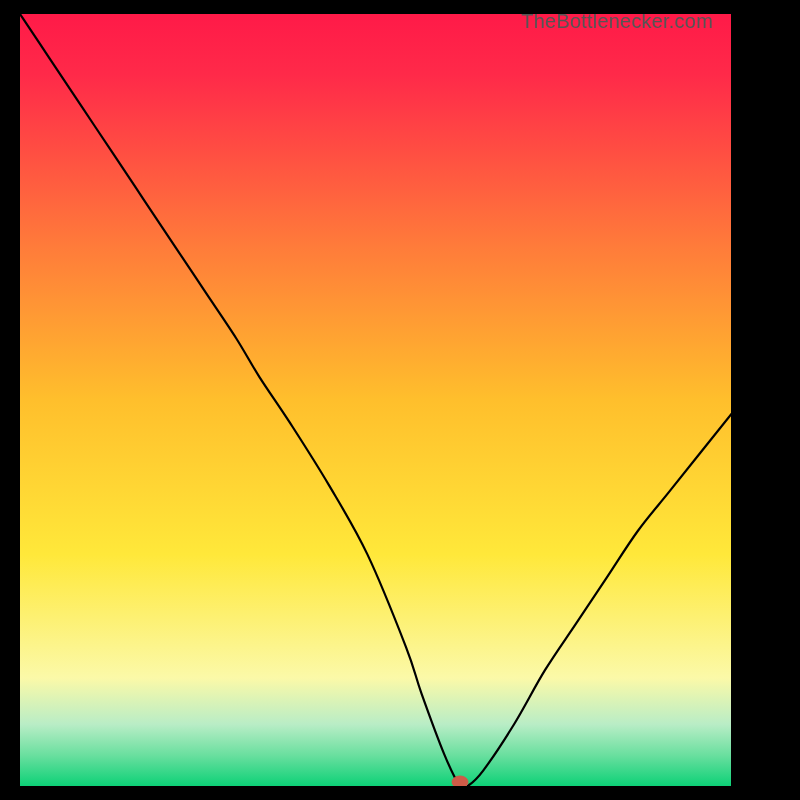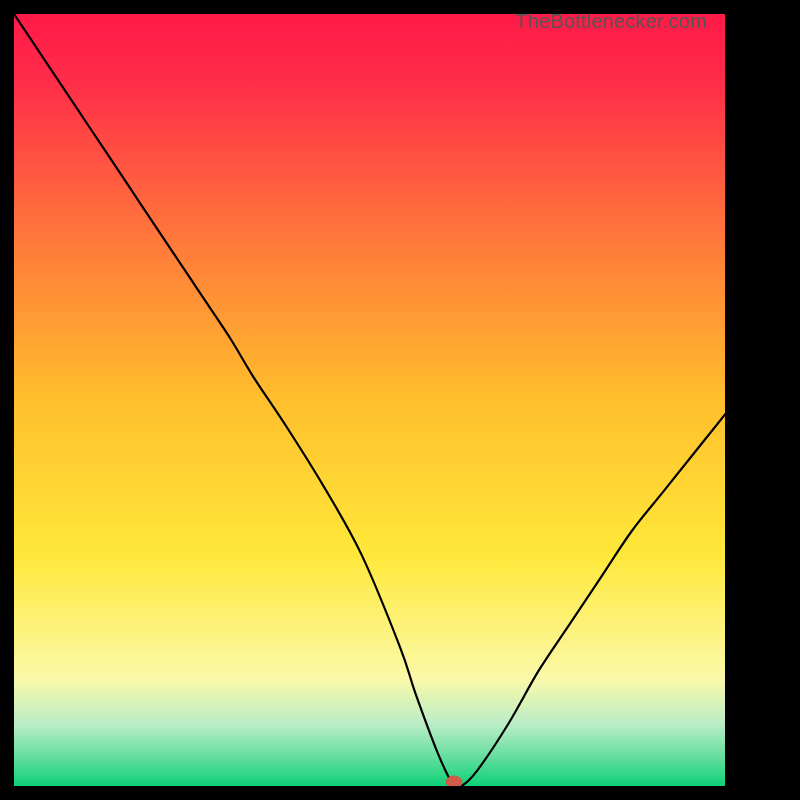--- a/index.html
+++ b/index.html
@@ -6,21 +6,21 @@
     margin: 0;
     padding: 0;
     width: 800px;
     height: 800px;
     background: #000;
     overflow: hidden;
     font-family: Arial, Helvetica, sans-serif;
   }
   .frame {
     position: absolute;
-    left: 14px;
+    left: 20px;
     top: 14px;
     width: 711px;
     height: 772px;
     box-sizing: border-box;
     overflow: hidden;
   }
   .watermark {
     position: absolute;
     top: -4px;
     right: 18px;

